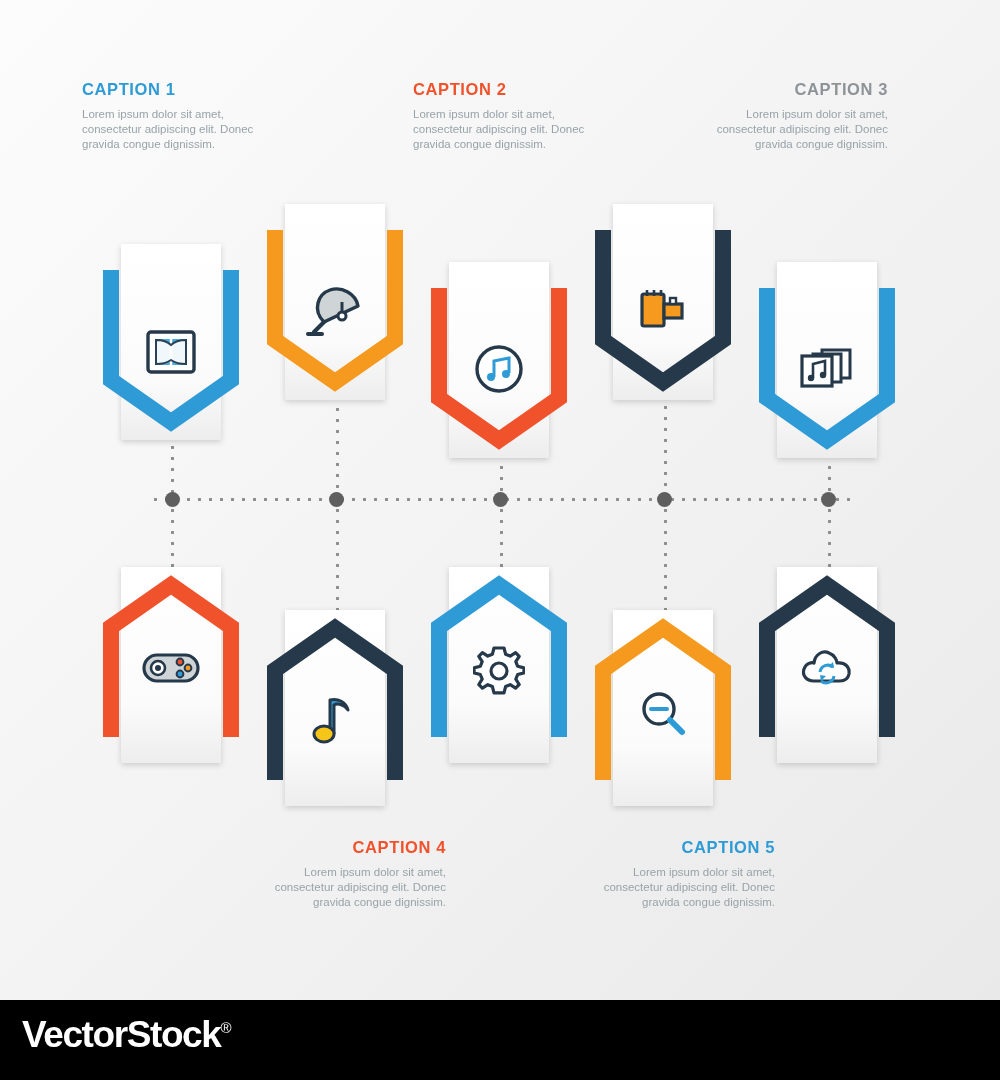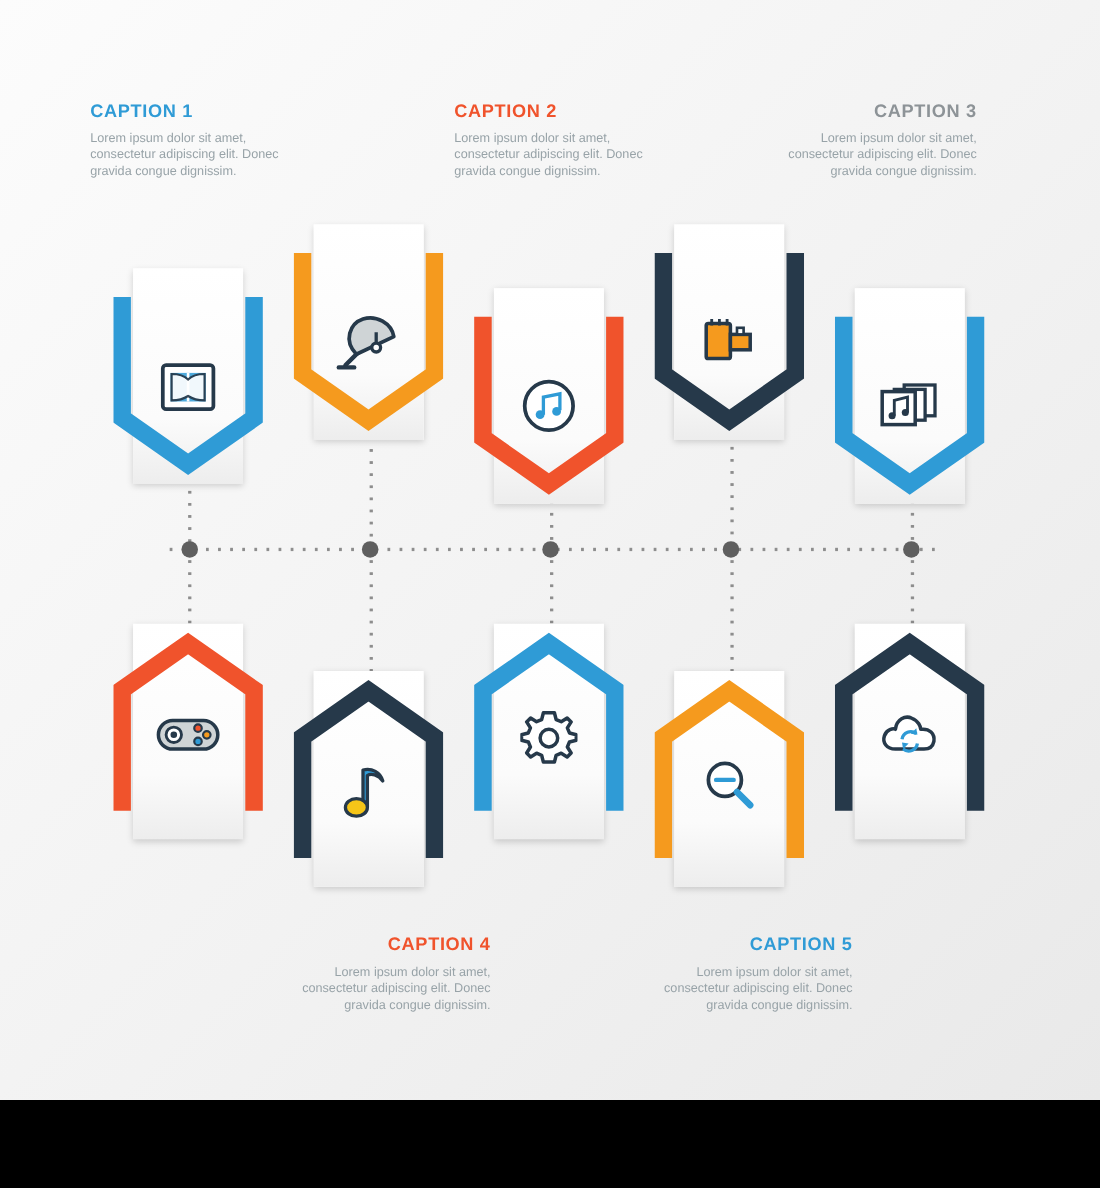--- a/index.html
+++ b/index.html
@@ -25,21 +25,21 @@
 
   
   .caption {
     position: absolute;
     width: 200px;
   }
   .caption .cap-title {
     font-size: 16.5px;
     font-weight: bold;
     letter-spacing: 0.6px;
-    margin: 12px 0 8px 0;
+    margin: 0 0 8px 0;
   }
   .caption .cap-body {
     font-size: 11.5px;
     line-height: 15px;
     color: #98a3a8;
     margin: 0;
   }
   .cap-right .cap-title,
   .cap-right .cap-body {
     text-align: right;
@@ -347,16 +347,17 @@
         <path d="M36 31 a8 8 0 0 1 -13 5" fill="none" stroke="#2f9bd6" stroke-width="3"></path>
         <path d="M35 17 L36 23 L30 22 Z" fill="#2f9bd6"></path>
         <path d="M23 36 L22 30 L28 31 Z" fill="#2f9bd6"></path>
       </svg>
     </div>
   </div>
 
 </div>
 
 <div id="footer">
+  <div class="vs-logo"><span>VectorStock</span><span class="reg">®</span></div>
   <svg class="vs-mark" viewBox="0 0 24 18">
     <path d="M0 2 L12 16 L24 2" fill="none" stroke="#ffffff" stroke-width="0"></path>
   </svg>
 </div>
 
 </body></html>

